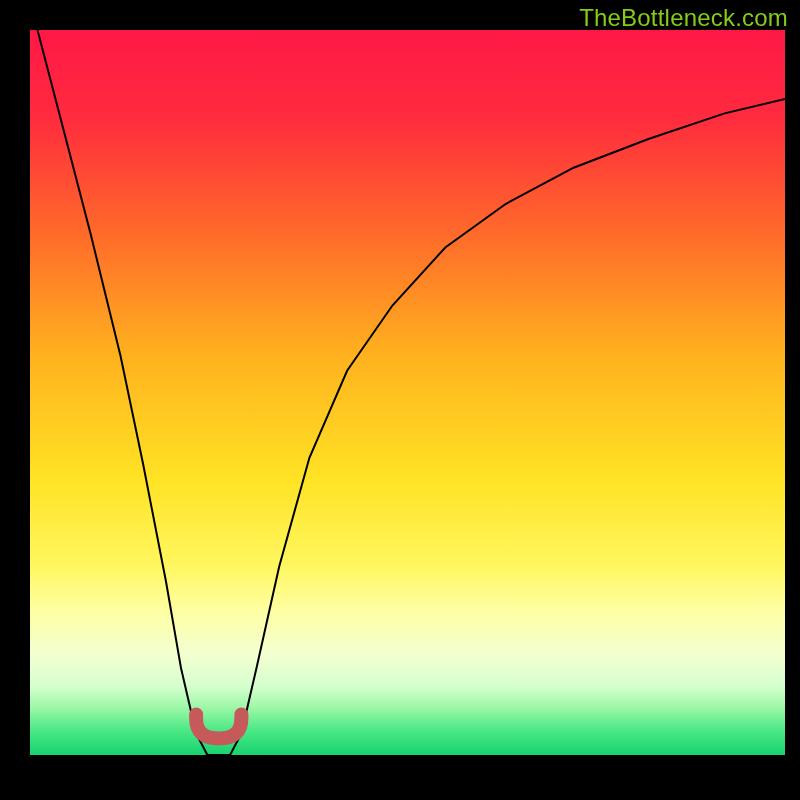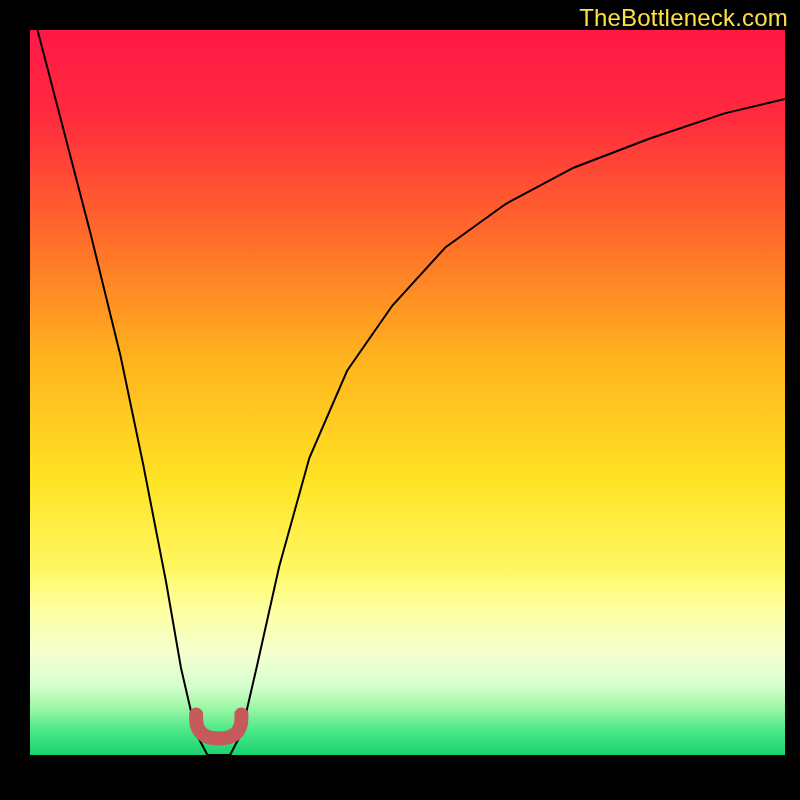--- a/index.html
+++ b/index.html
@@ -24,21 +24,21 @@
     left: 0;
     top: 0;
     width: 755px;
     height: 725px;
     
   }
   .watermark {
     position: absolute;
     top: 4px;
     right: 12px;
-    color: #fde047;
+    color: #84cc16;
     font-size: 24px;
     font-weight: 500;
     letter-spacing: 0.2px;
     font-family: Arial, Helvetica, sans-serif;
   }
   svg.curve {
     position: absolute;
     left: 0;
     top: 0;
   }

